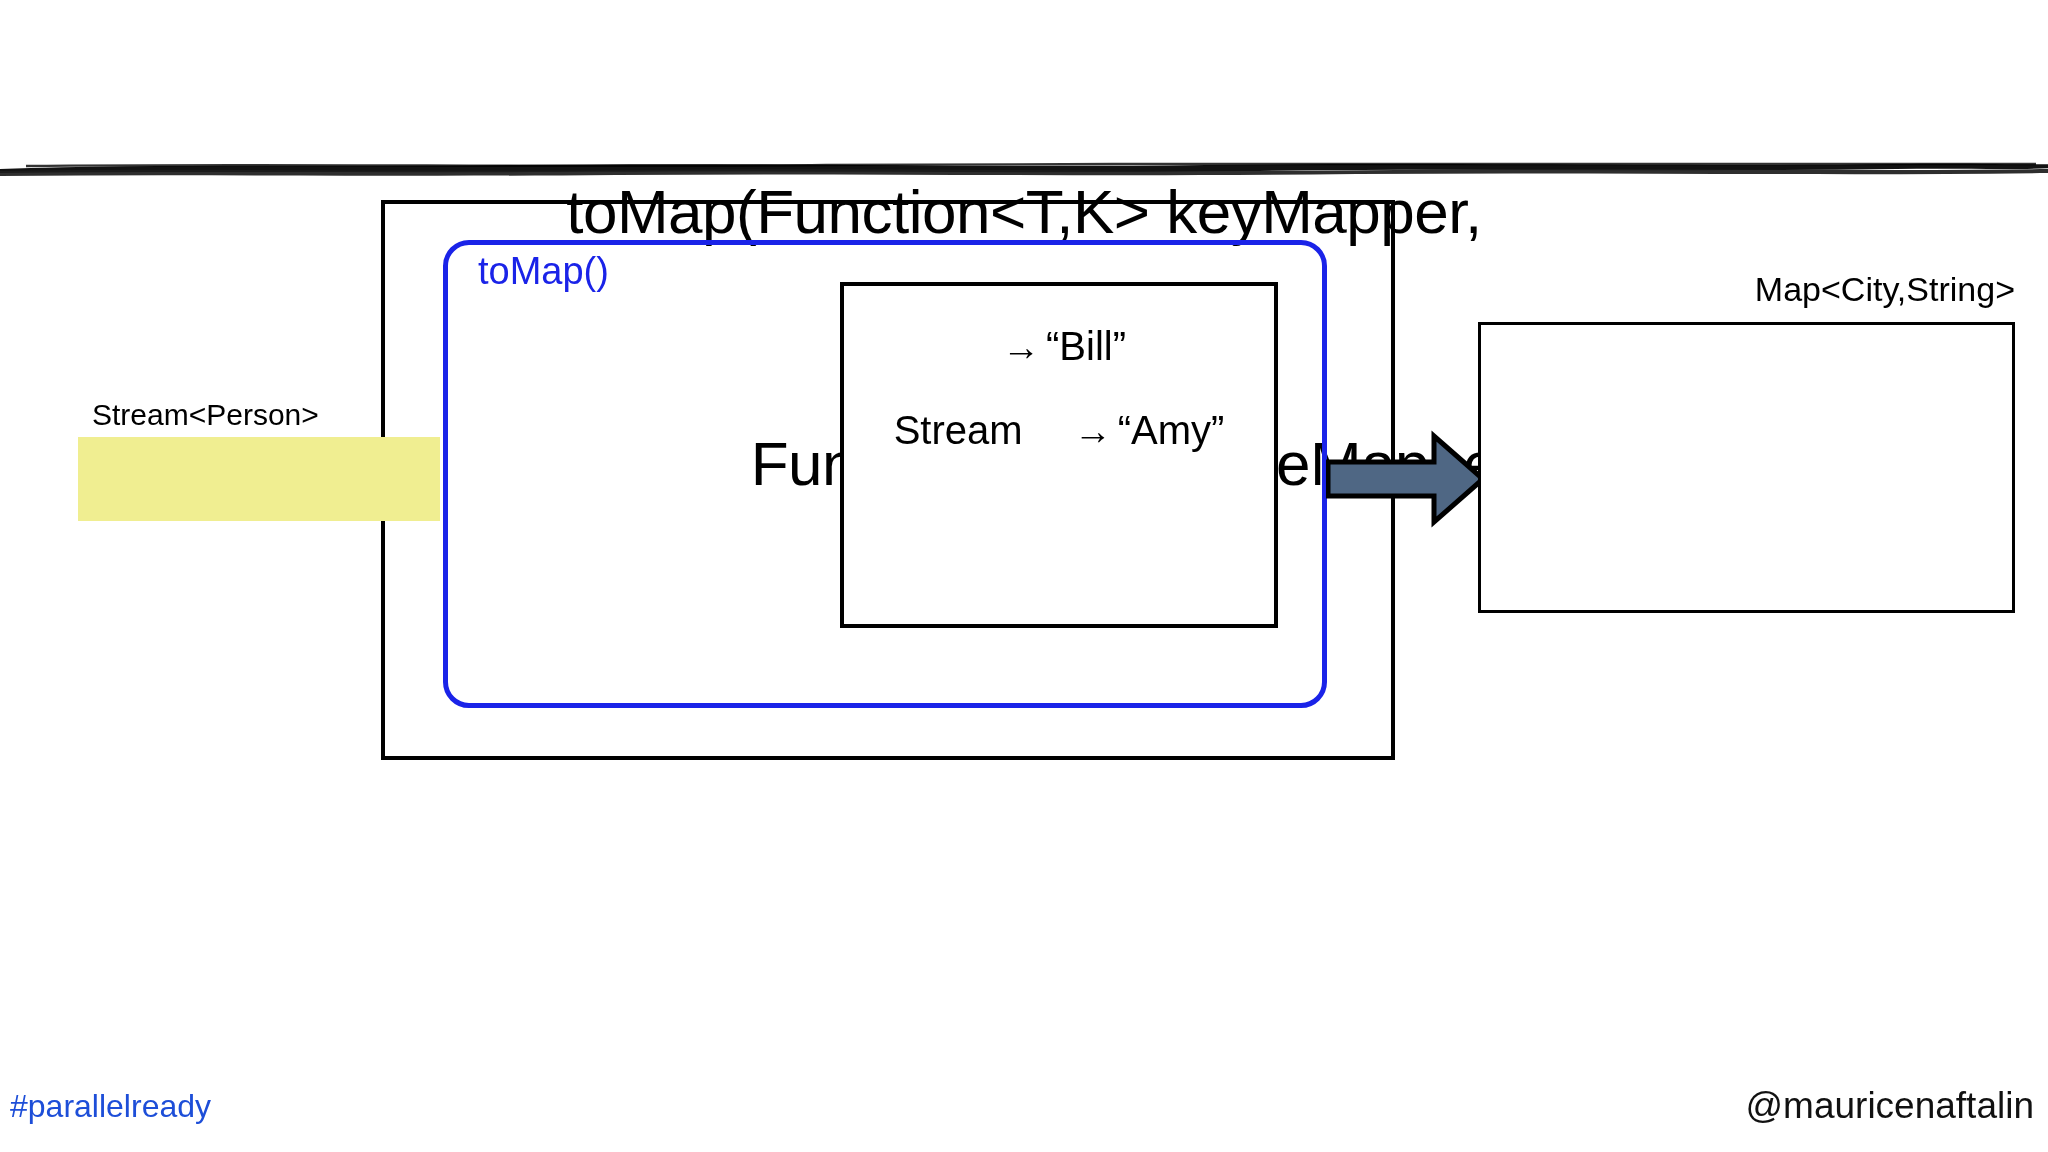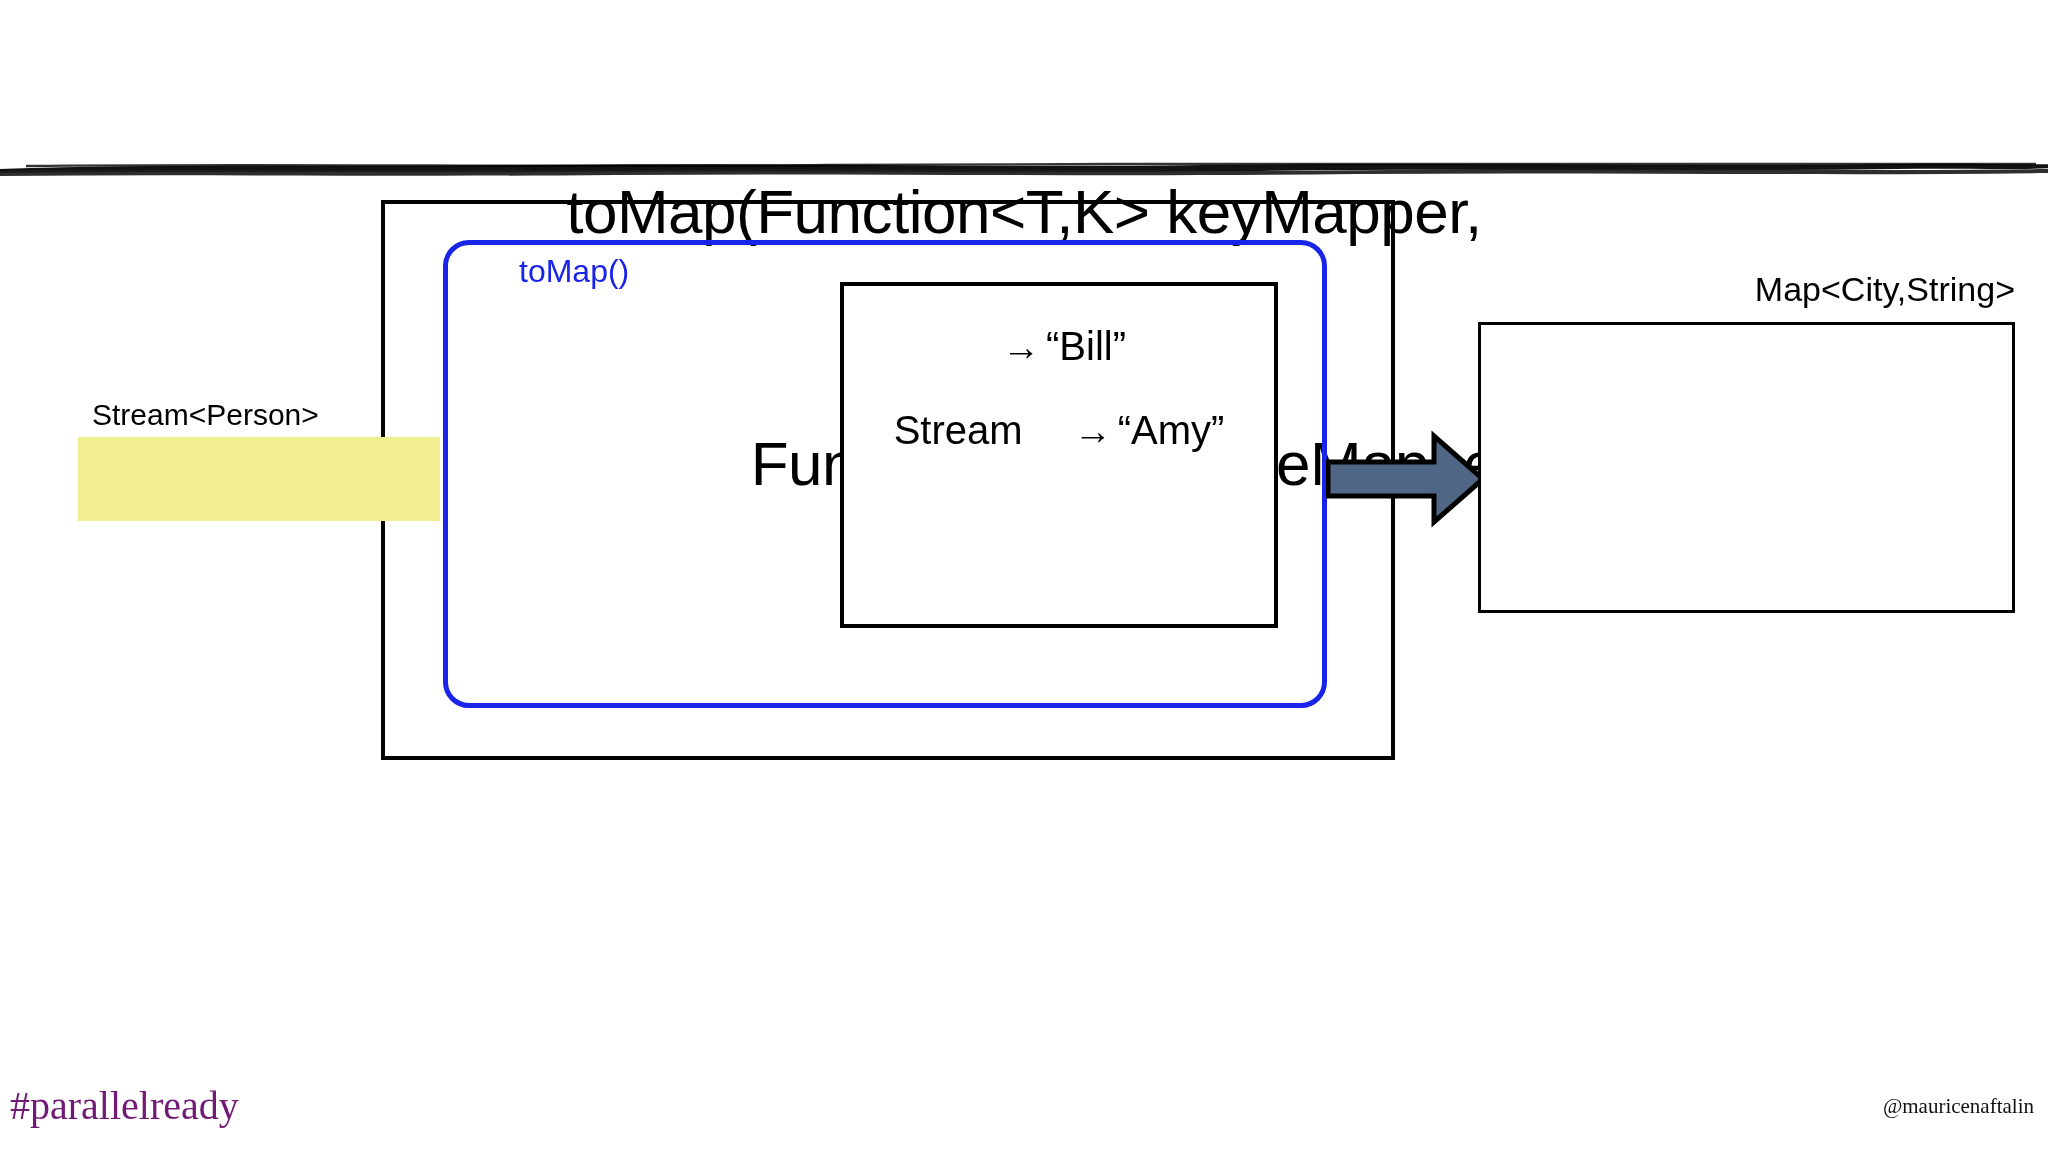--- a/index.html
+++ b/index.html
@@ -75,25 +75,24 @@
     border-radius: 26px;
     box-sizing: border-box;
     background: transparent;
   }
 
   .blue-label {
     position: absolute;
     left: 478px;
     top: 250px;
     font-family: "Liberation Sans", sans-serif;
-    font-size: 32px;
+    font-size: 38px;
     line-height: 42px;
     color: #1a23e8;
     white-space: pre;
-    margin-left: 41px;
   }
 
   
   .inner-box {
     position: absolute;
     left: 840px;
     top: 282px;
     width: 438px;
     height: 346px;
     border: 4px solid #000000;
@@ -184,32 +183,32 @@
     border: 3px solid #000000;
     box-sizing: border-box;
     background: #ffffff;
   }
 
   
   .footer-left {
     position: absolute;
     left: 10px;
     top: 1086px;
-    font-family: Liberation Serif, serif;
-    font-size: 40px;
+    font-family: Liberation Sans, sans-serif;
+    font-size: 32px;
     line-height: 40px;
-    color: #701a75;
+    color: #1d4ed8;
     white-space: pre;
   }
   .footer-right {
     position: absolute;
     right: 14px;
     top: 1086px;
-    font-family: Liberation Serif, serif;
-    font-size: 21px;
+    font-family: Liberation Sans, sans-serif;
+    font-size: 37px;
     line-height: 40px;
     color: #111111;
     white-space: pre;
     text-align: right;
   }
 </style>
 </head>
 <body>
 
 <div id="slide">

